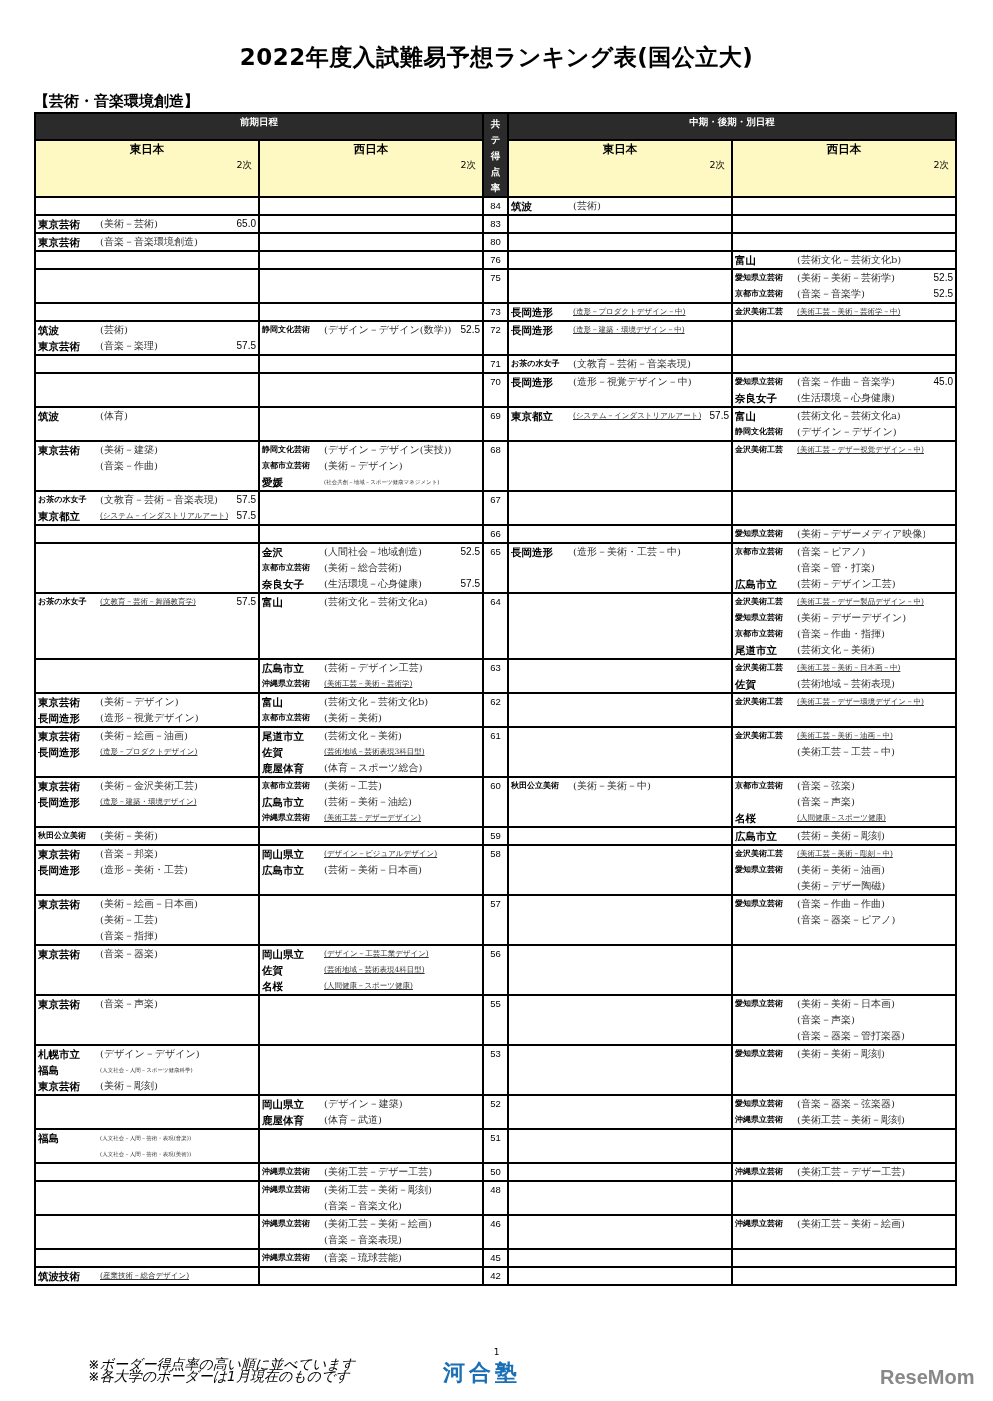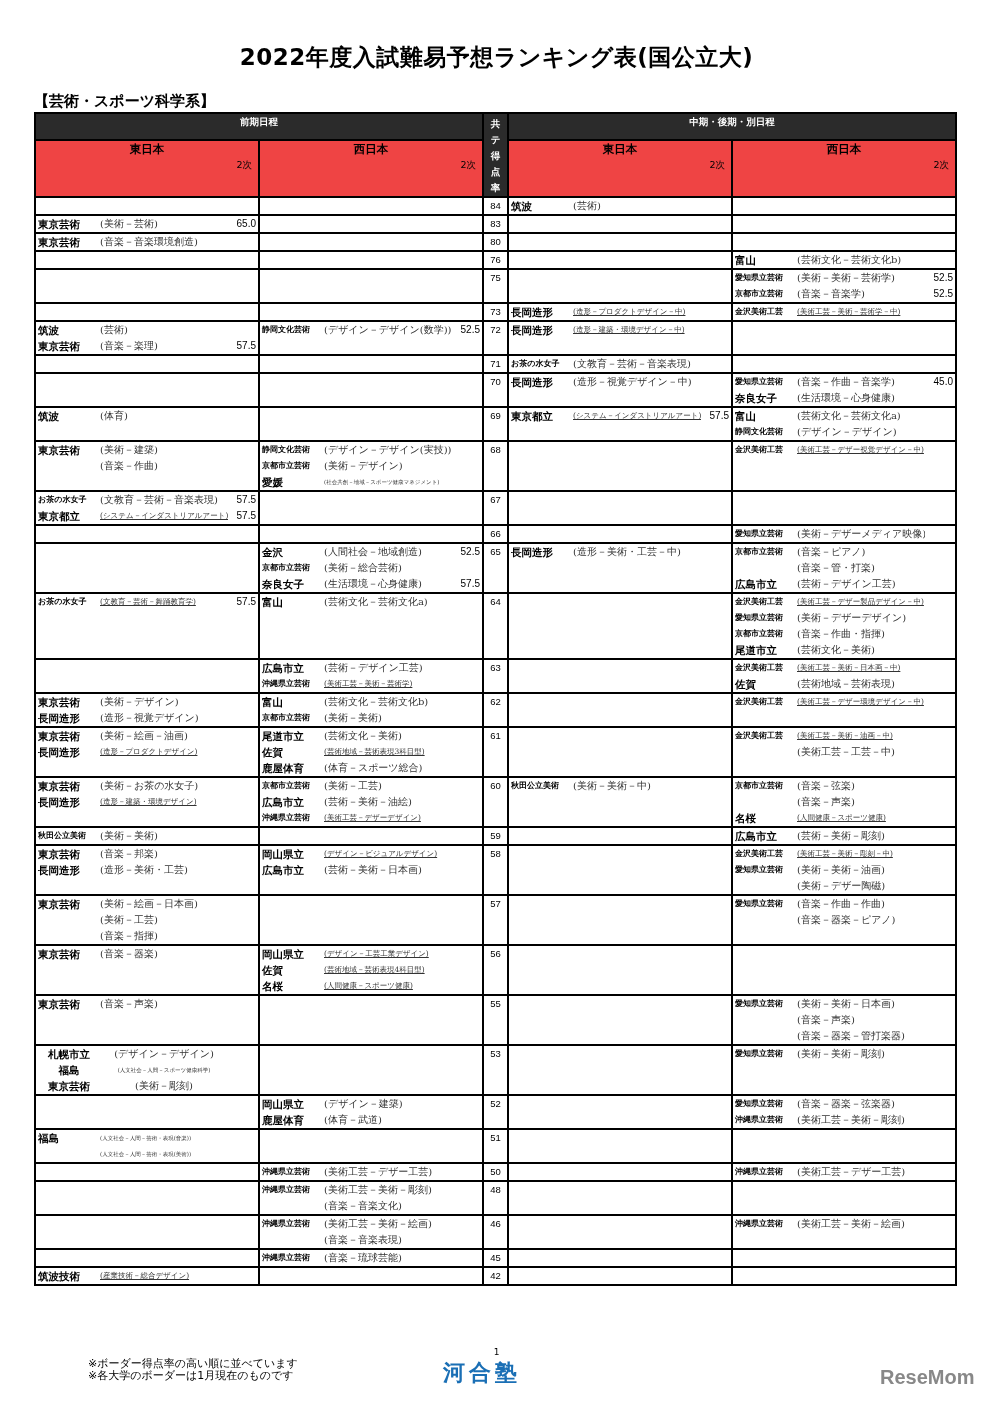--- a/index.html
+++ b/index.html
@@ -7,44 +7,44 @@
          font-family:"DejaVu Sans","Liberation Sans",sans-serif; color:#000; }
   .title { position:absolute; left:0; width:993px; top:42px; text-align:center;
            font-size:23px; font-weight:bold; letter-spacing:0.5px; }
   .section { position:absolute; left:34px; top:92px; font-size:15px; font-weight:bold; }
   table.rank { position:absolute; left:34px; top:112px; width:921px;
                border-collapse:collapse; table-layout:fixed;padding-left:24px; }
   table.rank td, table.rank th { border:2px solid #000; padding:0 2px; vertical-align:top;
                font-size:9.5px; line-height:16px; overflow:hidden; white-space:nowrap; }
   .hdr-dark th { background:#2b2b2b; color:#fff; font-size:13px; font-weight:bold;
                  height:15px; line-height:15px; padding:0; text-align:center; }
-  .hdr-blue th { background:#ef4444; color:#000; height:36px; font-size:11px; font-weight:bold;
+  .hdr-blue th { background:#fef9c3; color:#000; height:36px; font-size:11px; font-weight:bold;
                  vertical-align:top; position:relative; }
   .hdr-blue th .region { display:block; text-align:center; font-size:11.5px; line-height:16px; }
   .hdr-blue th .niji { display:block; text-align:right; font-weight:normal; font-size:9.5px; line-height:16px; padding-right:4px; }
   th.score-hdr { background:#2b2b2b !important; color:#fff; font-size:7.5px; line-height:8.6px;
                  font-weight:bold; padding:2px 0 0 0 !important; text-align:center; vertical-align:top; }
   td.score { text-align:center; font-size:10.5px; padding:0 !important; font-family:"Liberation Sans",sans-serif;margin-top:41px; }
   .entry { display:flex; height:16px; align-items:center; }
   .uni { width:62px; flex:0 0 62px; font-weight:bold; font-size:10.5px; overflow:visible; white-space:nowrap; }
   .uni.sm { font-size:8px; }
   .dept { flex:1 1 auto; color:#333; font-size:10px; font-family:"DejaVu Serif","Liberation Serif",serif; overflow:hidden; white-space:nowrap; }
   .dept.sm { font-size:7.5px;text-decoration:underline; }
   .dept.xs { font-size:5.5px; }
   .val { flex:0 0 28px; text-align:right; font-size:10px; font-family:"Liberation Sans",sans-serif; }
-  .footer-notes { position:absolute; left:88px; top:1358px; font-size:11px; line-height:12px; }
+  .footer-notes { position:absolute; left:88px; top:1358px; font-size:14px; line-height:12px;font-style:italic; }
   .page-num { position:absolute; left:0; width:993px; top:1347px; text-align:center; font-size:9px; }
   .kawai { position:absolute; left:443px; top:1358px; font-size:22px; font-weight:bold; color:#1a6fb5; letter-spacing:4px; }
   .resemom { position:absolute; left:880px; top:1366px; font-size:20px; font-weight:bold; color:#888; font-family:"Liberation Sans",sans-serif; }
 </style>
 </head>
 <body>
 
 <div class="title">2022年度入試難易予想ランキング表(国公立大)</div>
-<div class="section">【芸術・スポーツ科学系】</div>
+<div class="section">【芸術・音楽環境創造】</div>
 
 <table class="rank">
   <colgroup>
     <col style="width:224px">
       <col style="width:224px">
       <col style="width:25px">
       <col style="width:224px">
       <col style="width:224px">
   </colgroup>
   <thead>
@@ -521,21 +521,21 @@
             <span class="uni"></span>
             <span class="dept">(美術工芸－工芸－中)</span>
             <span class="val"></span>
           </div>
         </td>
       </tr>
       <tr>
         <td style="height: 46px;">
           <div class="entry">
             <span class="uni">東京芸術</span>
-            <span class="dept">(美術－お茶の水女子)</span>
+            <span class="dept">(美術－金沢美術工芸)</span>
             <span class="val"></span>
           </div>
           <div class="entry">
             <span class="uni">長岡造形</span>
             <span class="dept sm">(造形－建築・環境デザイン)</span>
             <span class="val"></span>
           </div>
         </td>
         <td style="height: 46px;">
           <div class="entry">
@@ -730,21 +730,21 @@
             <span class="val"></span>
           </div>
           <div class="entry">
             <span class="uni"></span>
             <span class="dept">(音楽－器楽－管打楽器)</span>
             <span class="val"></span>
           </div>
         </td>
       </tr>
       <tr>
-        <td style="height: 46px; text-align: center;">
+        <td style="height: 46px;">
           <div class="entry">
             <span class="uni">札幌市立</span>
             <span class="dept">(デザイン－デザイン)</span>
             <span class="val"></span>
           </div>
           <div class="entry">
             <span class="uni">福島</span>
             <span class="dept xs">(人文社会－人間－スポーツ健康科学)</span>
             <span class="val"></span>
           </div>

